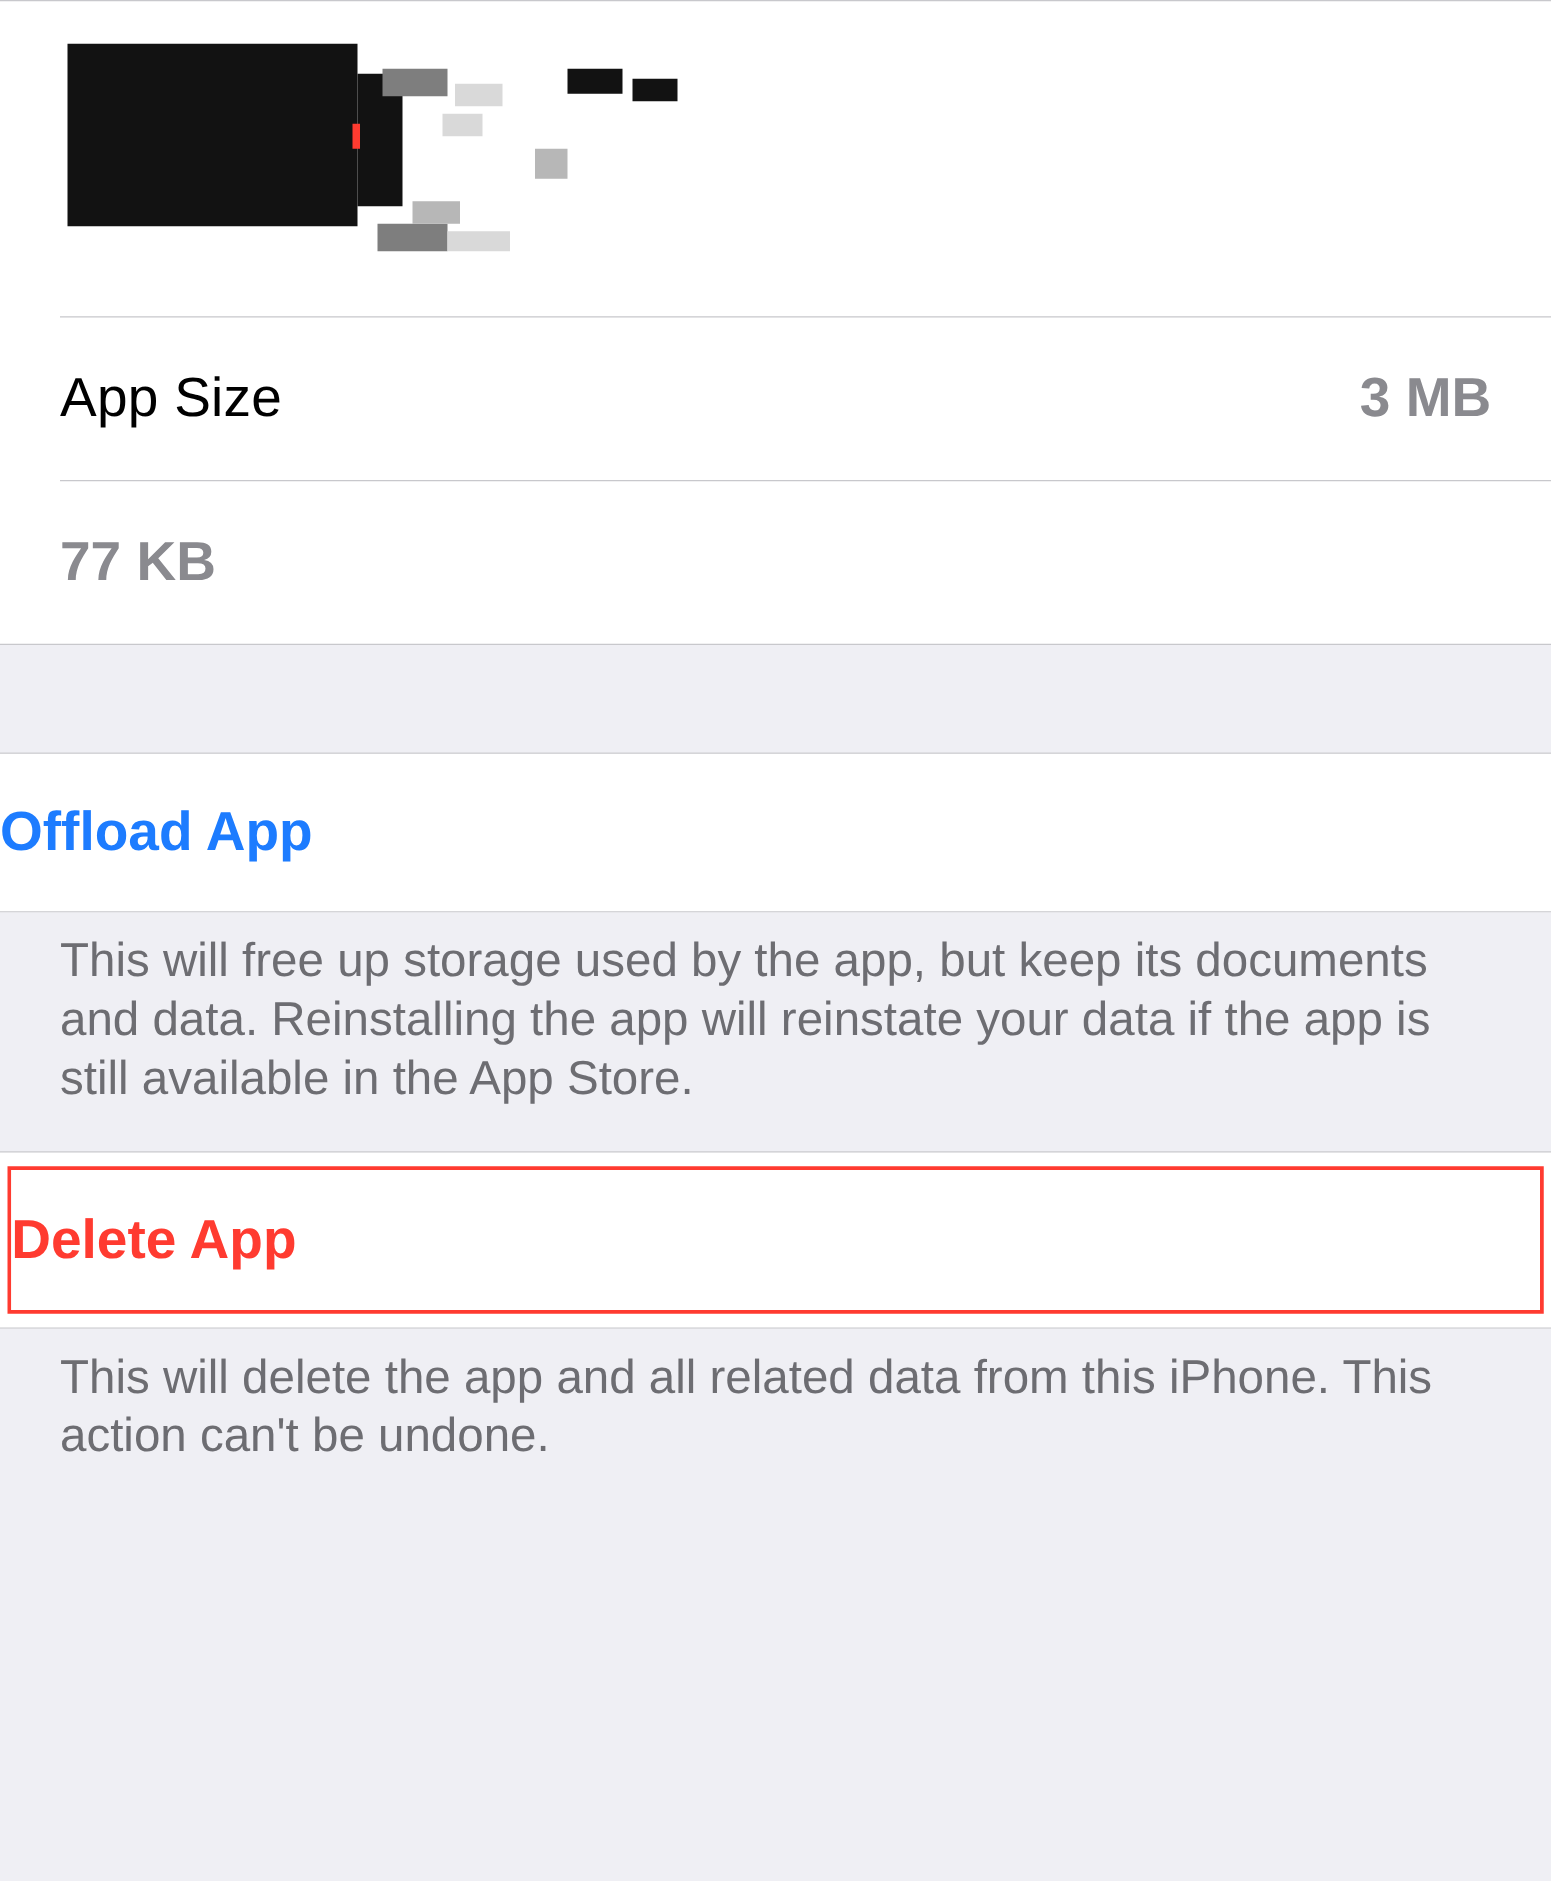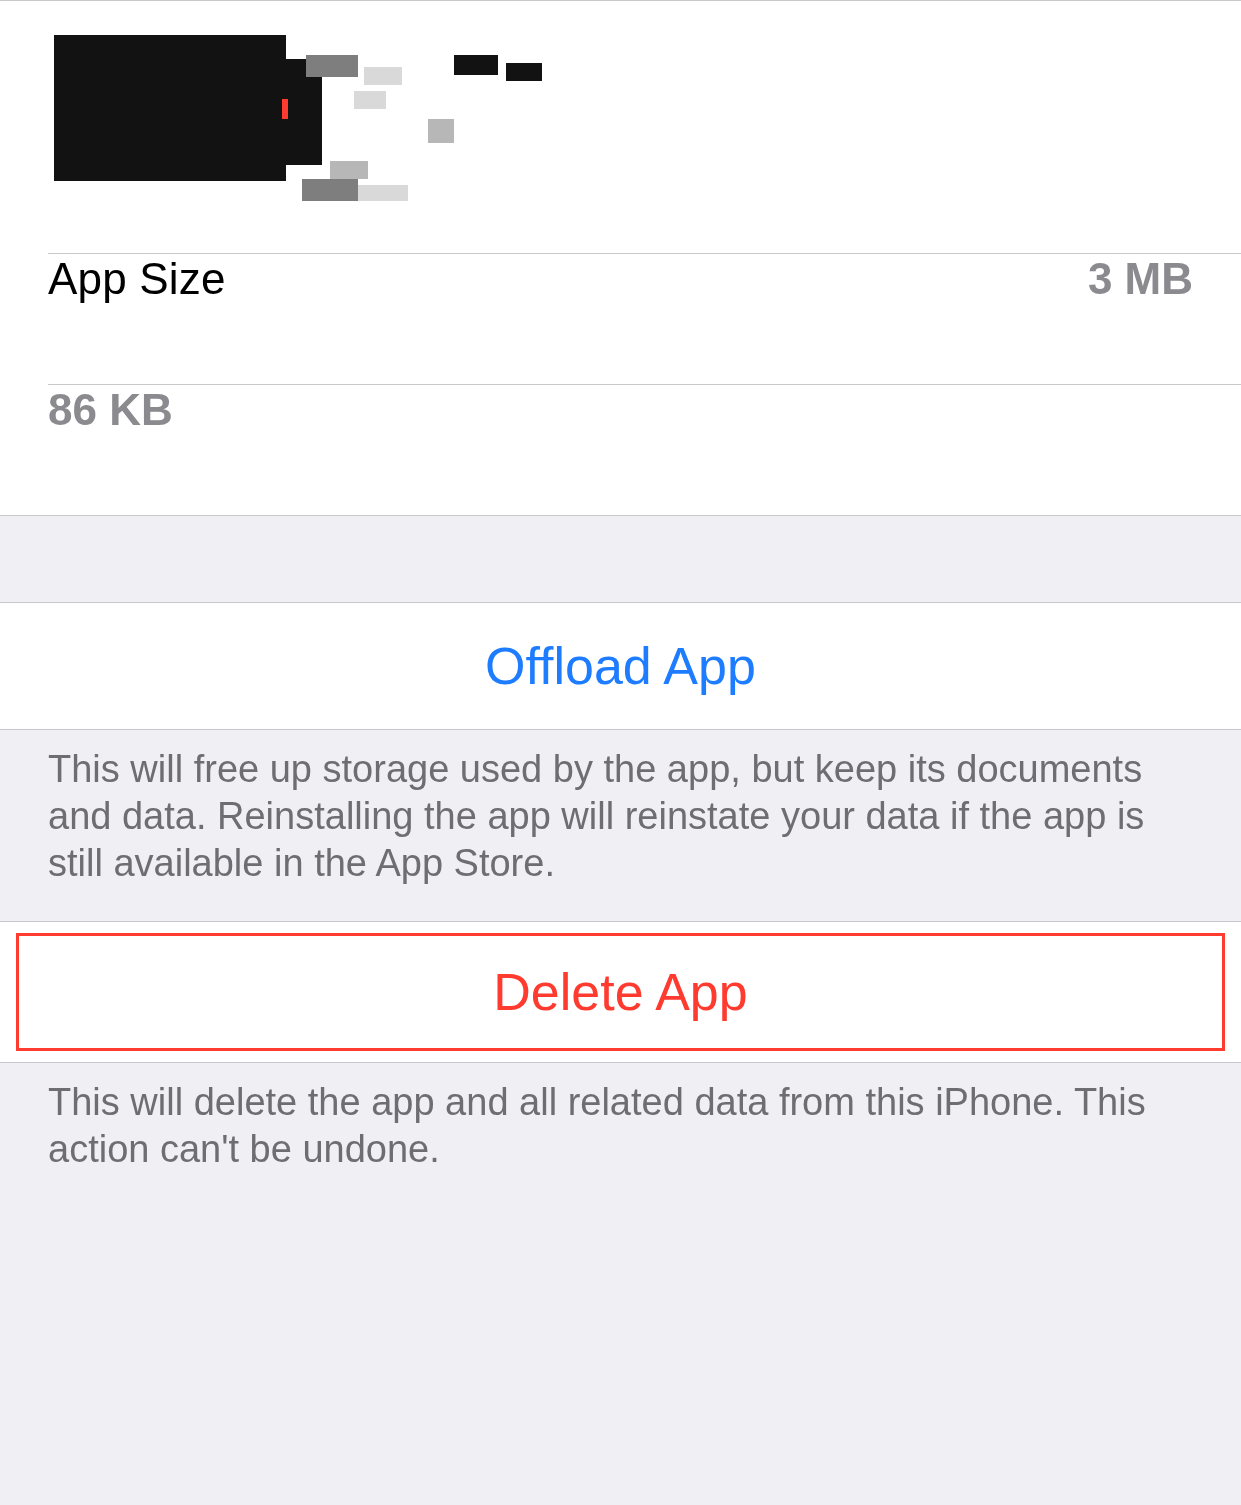--- a/index.html
+++ b/index.html
@@ -39,20 +39,21 @@
 
   
   .inner-sep {
     margin-left: 48px;
     height: 1px;
     background: #c8c8cc;
   }
 
   .row {
     display: flex;
+    align-items: center;
     justify-content: space-between;
     padding: 0 48px;
     height: 130px;
   }
   .row-label {
     font-size: 44px;
     font-weight: 400;
     color: #000;
     letter-spacing: 0.2px;
   }
@@ -63,40 +64,40 @@
   }
 
   .spacer {
     height: 86px;
     background: #efeff4;
   }
 
   .button-row {
     display: flex;
     align-items: center;
-    justify-content: center;
+    justify-content: flex-start;
     height: 128px;
-    font-size: 52px;
-    font-weight: 400;
+    font-size: 44px;
+    font-weight: 700;
     cursor: pointer;
     background: #fff;
   }
   .btn-blue { color: #1d7cff; }
   .btn-red  { color: #ff3b30; }
 
   .footer-text {
     padding: 16px 48px 34px 48px;
     font-size: 38px;
     line-height: 1.24;
     color: #6d6d72;
     background: #efeff4;
   }
 
   .delete-highlight {
-    margin: 11px 16px;
+    margin: 11px 6px;
     border: 3px solid #ff3b30;
   }
 
 </style>
 </head>
 <body>
 
 <div class="section white hairline-top hairline-bottom">
 
   <div class="app-header">
@@ -123,21 +124,21 @@
   <div class="inner-sep"></div>
 
   <div class="row">
     <span class="row-label">App Size</span>
     <span class="row-value">3 MB</span>
   </div>
 
   <div class="inner-sep"></div>
 
   <div class="row">
-    <span class="row-value">86 KB</span>
+    <span class="row-value">77 KB</span>
   </div>
 
 </div>
 
 <div class="spacer"></div>
 
 <div class="button-row btn-blue hairline-top hairline-bottom">
   <span>Offload App</span>
 </div>
 

